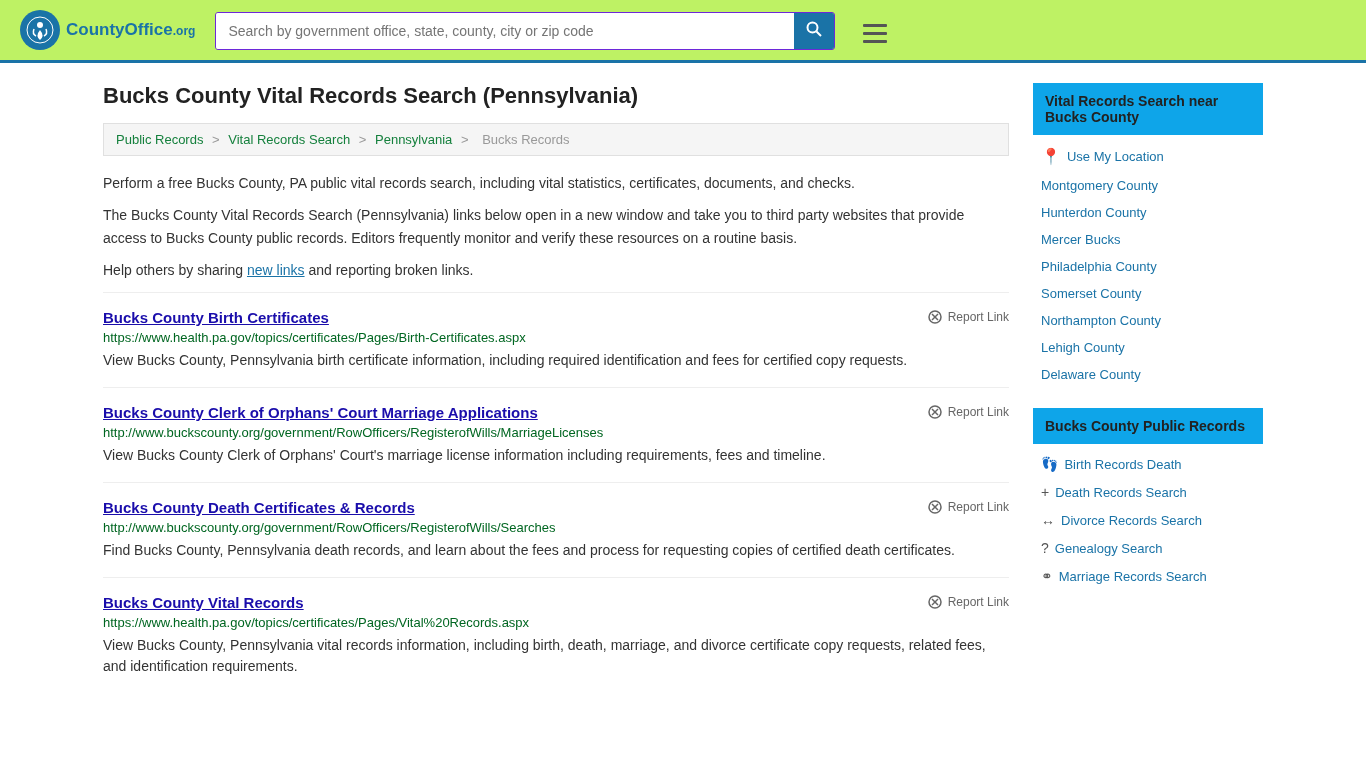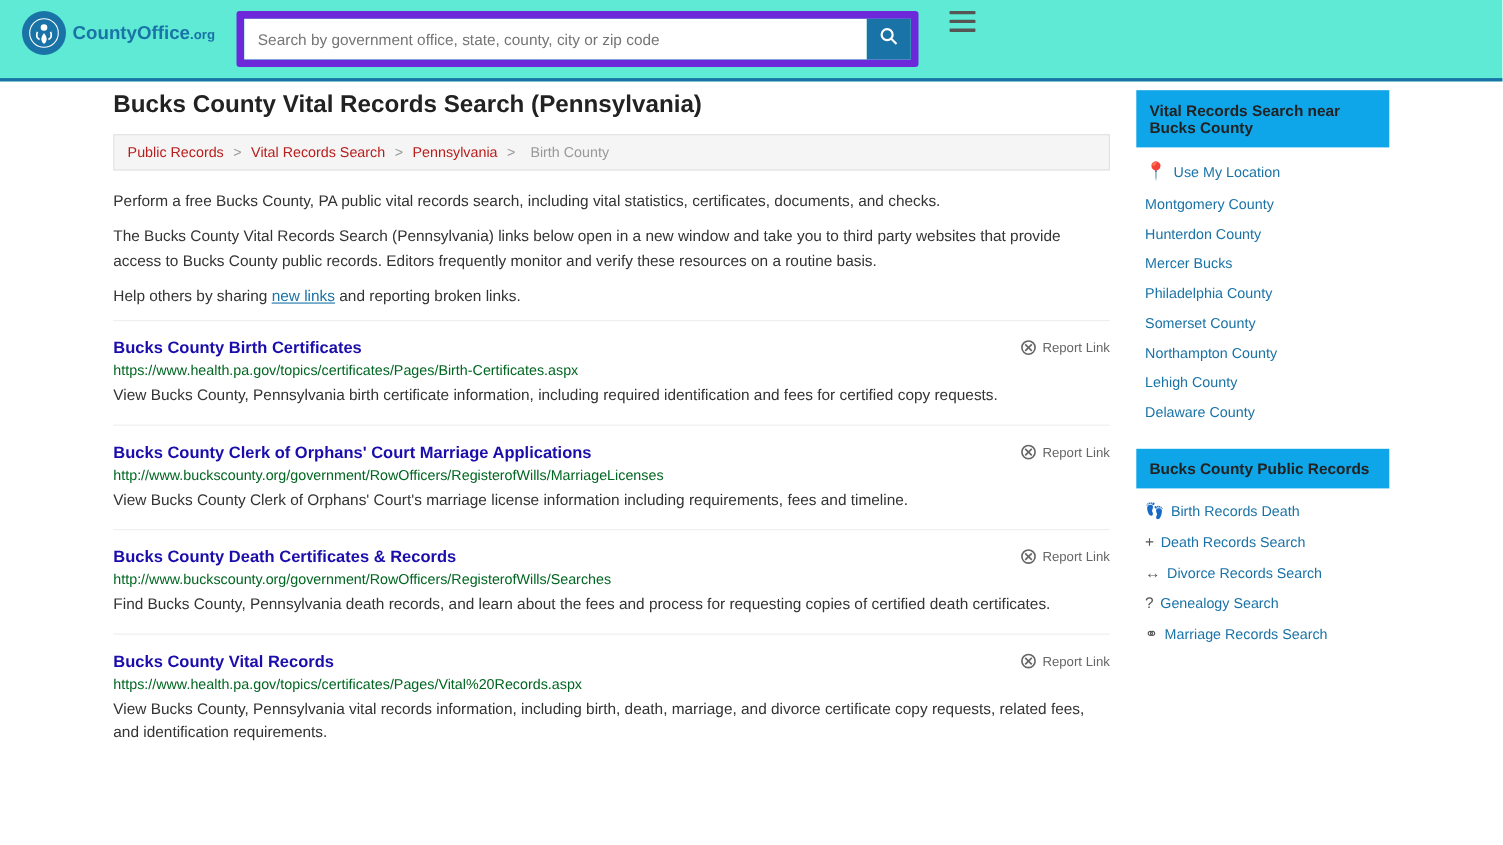--- a/index.html
+++ b/index.html
@@ -1,24 +1,24 @@
 <!DOCTYPE html>
 <html><head>
   <meta charset="utf-8">
   <style>
     * { box-sizing: border-box; margin: 0; padding: 0; }
     body { font-family: Arial, sans-serif; font-size: 14px; color: #333; background: #fff; }
 
     
     .header {
-      background: #5eead4;
+      background: #bef264;
       border-bottom: 3px solid #1a73a7;
       padding: 10px 20px;
       display: flex;
-      align-items: flex-start;
+      align-items: flex-end;
       gap: 20px;
     }
     .logo-area {
       display: flex;
       align-items: center;
       gap: 6px;
       text-decoration: none;
       color: #333;
       font-size: 18px;
       font-weight: bold;
@@ -38,21 +38,21 @@
       flex-shrink: 0;
     }
     .logo-text { display: flex; align-items: baseline; gap: 0; }
     .logo-county { color: #1a73a7; font-weight: bold; font-size: 17px; }
     .logo-org { color: #1a73a7; font-size: 12px; }
 
     .search-bar {
       flex: 1;
       max-width: 620px;
       display: flex;
-      border: 7px solid #6d28d9;
+      border: 1px solid #6d28d9;
       border-radius: 3px;
       overflow: hidden;
     }
     .search-bar input {
       flex: 1;
       padding: 8px 12px;
       border: none;
       outline: none;
       font-size: 14px;
       color: #555;
@@ -69,21 +69,21 @@
       font-size: 22px;
       cursor: pointer;
       color: #555;
       margin-left: 8px;
     }
 
     
     .main-container {
       max-width: 1200px;
       margin: 0 auto;
-      padding: 8px 20px;
+      padding: 20px 20px;
       display: flex;
       gap: 24px;
     }
 
     
     .content {
       flex: 1;
       min-width: 0;
     }
     .page-title {
@@ -95,21 +95,21 @@
 
     
     .breadcrumb {
       background: #f5f5f5;
       border: 1px solid #e0e0e0;
       padding: 8px 12px;
       font-size: 13px;
       margin-bottom: 16px;
       color: #555;
     }
-    .breadcrumb a { color: #b91c1c; text-decoration: none; }
+    .breadcrumb a { color: #15803d; text-decoration: none; }
     .breadcrumb span { margin: 0 5px; color: #999; }
 
     
     .description { font-size: 14px; line-height: 1.6; color: #333; margin-bottom: 10px; }
     .description a { color: #1a73a7; }
 
     
     .record-item {
       border-top: 1px solid #eee;
       padding: 16px 0;
@@ -117,20 +117,21 @@
     .record-header {
       display: flex;
       align-items: flex-start;
       justify-content: space-between;
       margin-bottom: 4px;
     }
     .record-title {
       font-size: 15px;
       font-weight: bold;
       color: #1a0dab;
+      text-decoration: underline;
       cursor: pointer;
     }
     .report-link {
       display: flex;
       align-items: center;
       gap: 5px;
       color: #666;
       font-size: 12px;
       cursor: pointer;
       white-space: nowrap;
@@ -232,21 +233,21 @@
 
     <h1 class="page-title">Bucks County Vital Records Search (Pennsylvania)</h1>
 
     <nav class="breadcrumb">
       <a href="#">Public Records</a>
       <span> &gt; </span>
       <a href="#">Vital Records Search</a>
       <span> &gt; </span>
       <a href="#">Pennsylvania</a>
       <span> &gt; </span>
-      <span>Birth County</span>
+      <span>Bucks Records</span>
     </nav>
 
     <p class="description">Perform a free Bucks County, PA public vital records search, including vital statistics, certificates, documents, and checks.</p>
     <p class="description">The Bucks County Vital Records Search (Pennsylvania) links below open in a new window and take you to third party websites that provide access to Bucks County public records. Editors frequently monitor and verify these resources on a routine basis.</p>
     <p class="description">
       <span>Help others by sharing </span><a href="#">new links</a><span> and reporting broken links.</span>
     </p>
 
     <div id="records-container">
         <div class="record-item">

